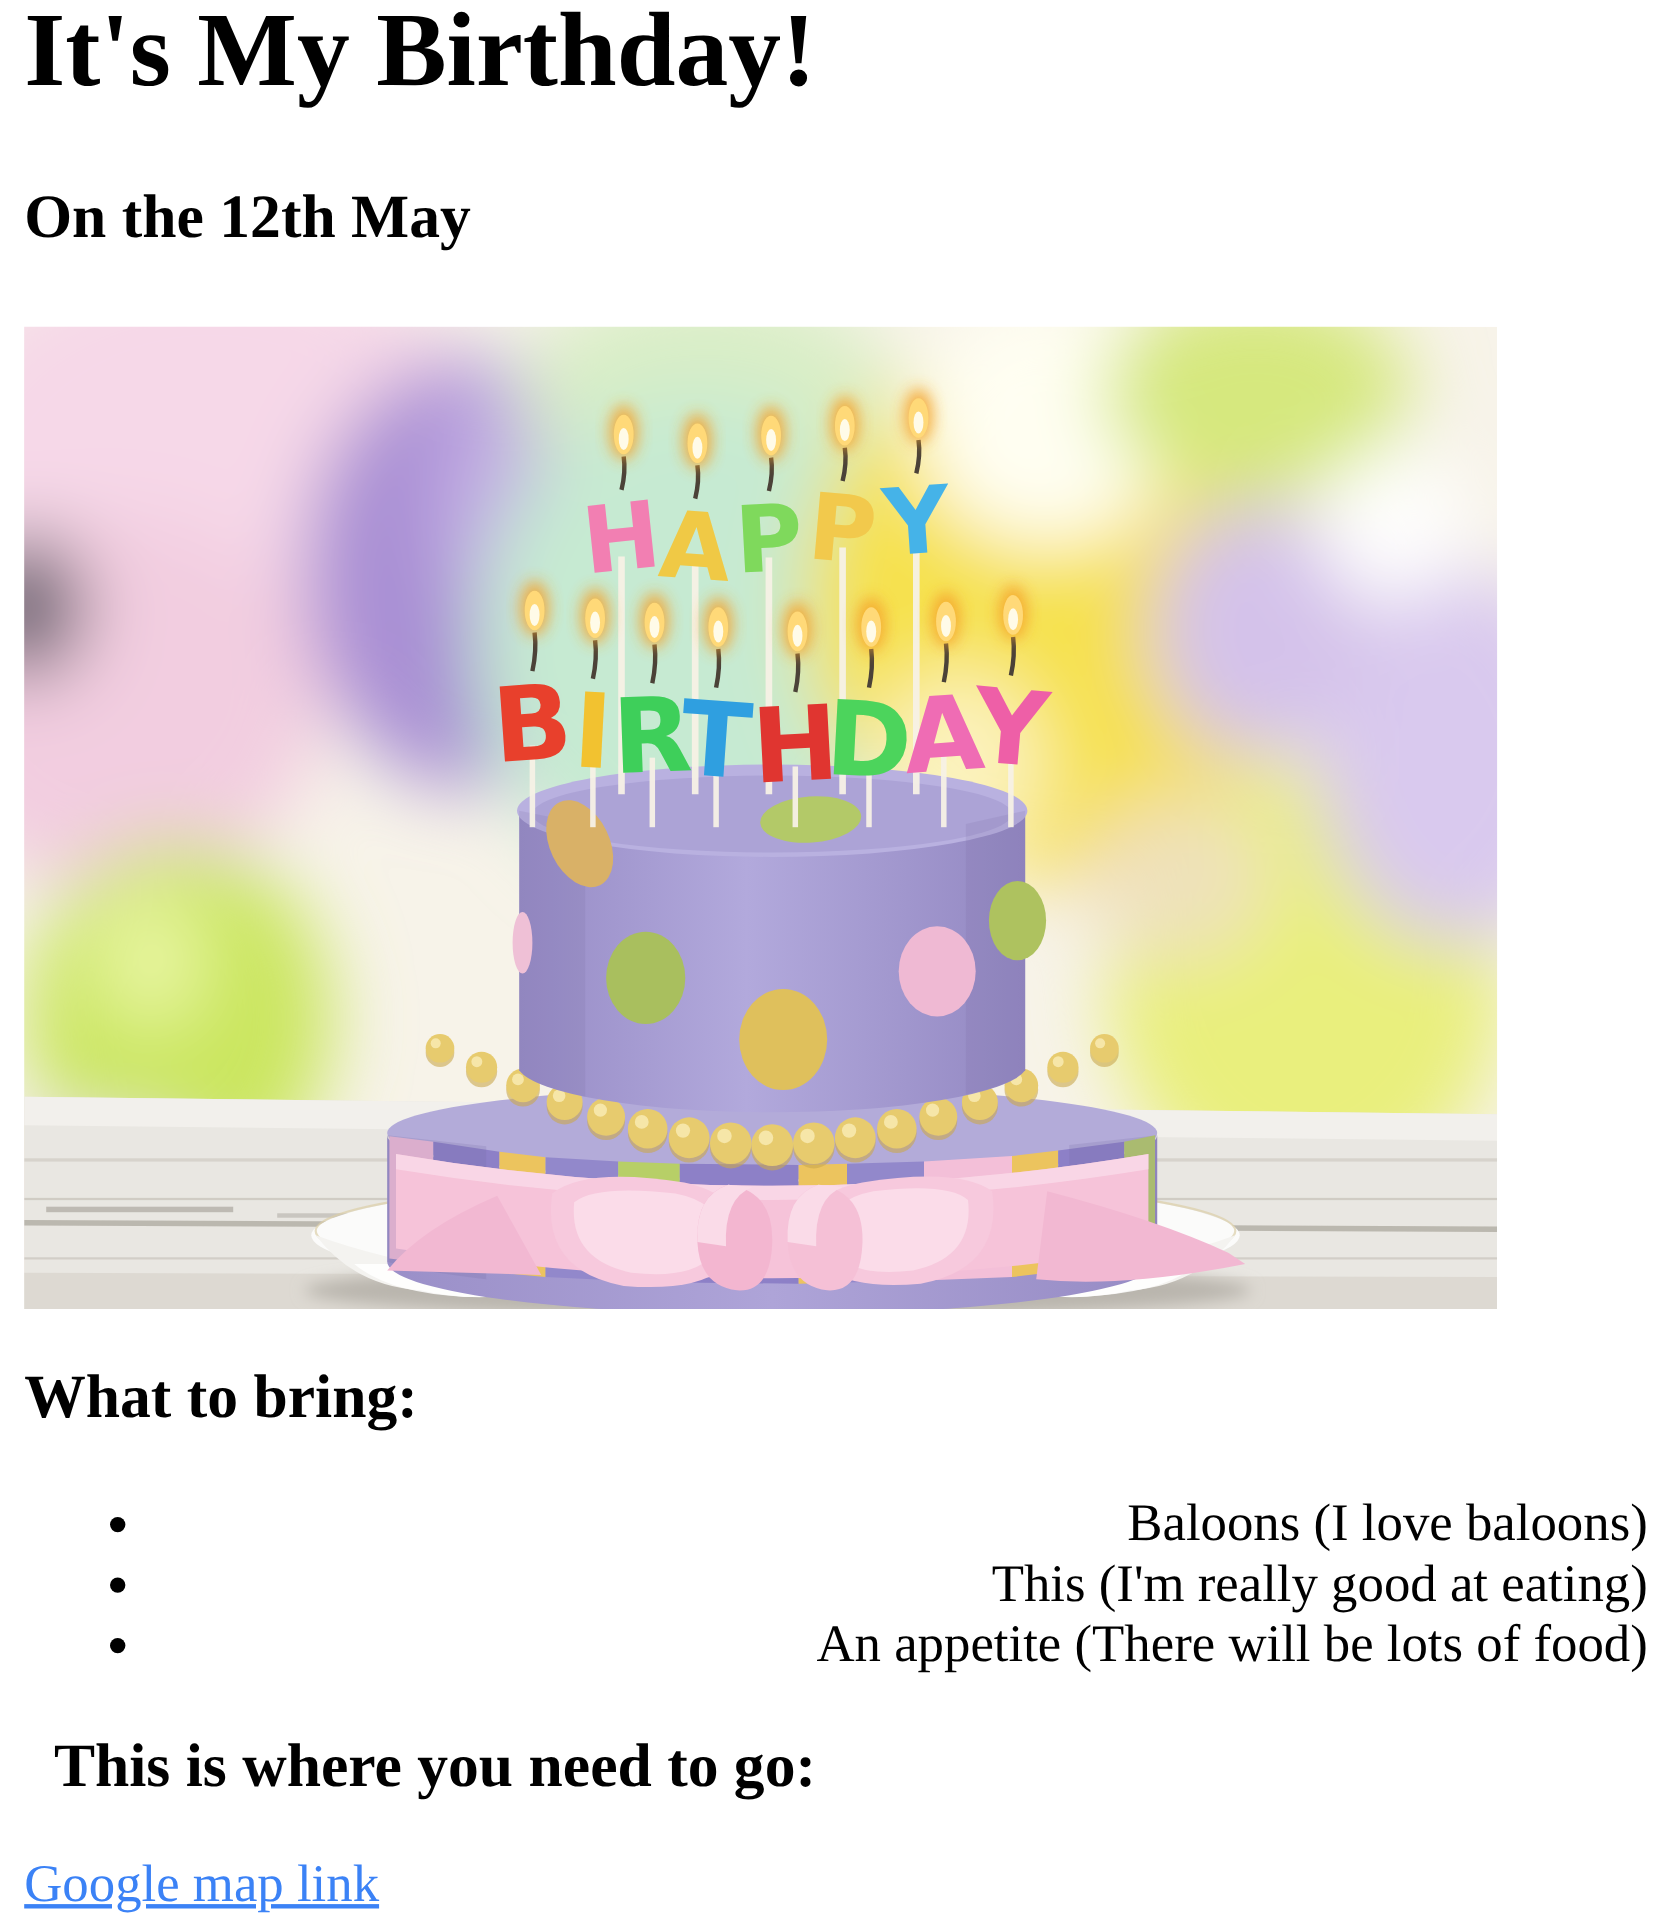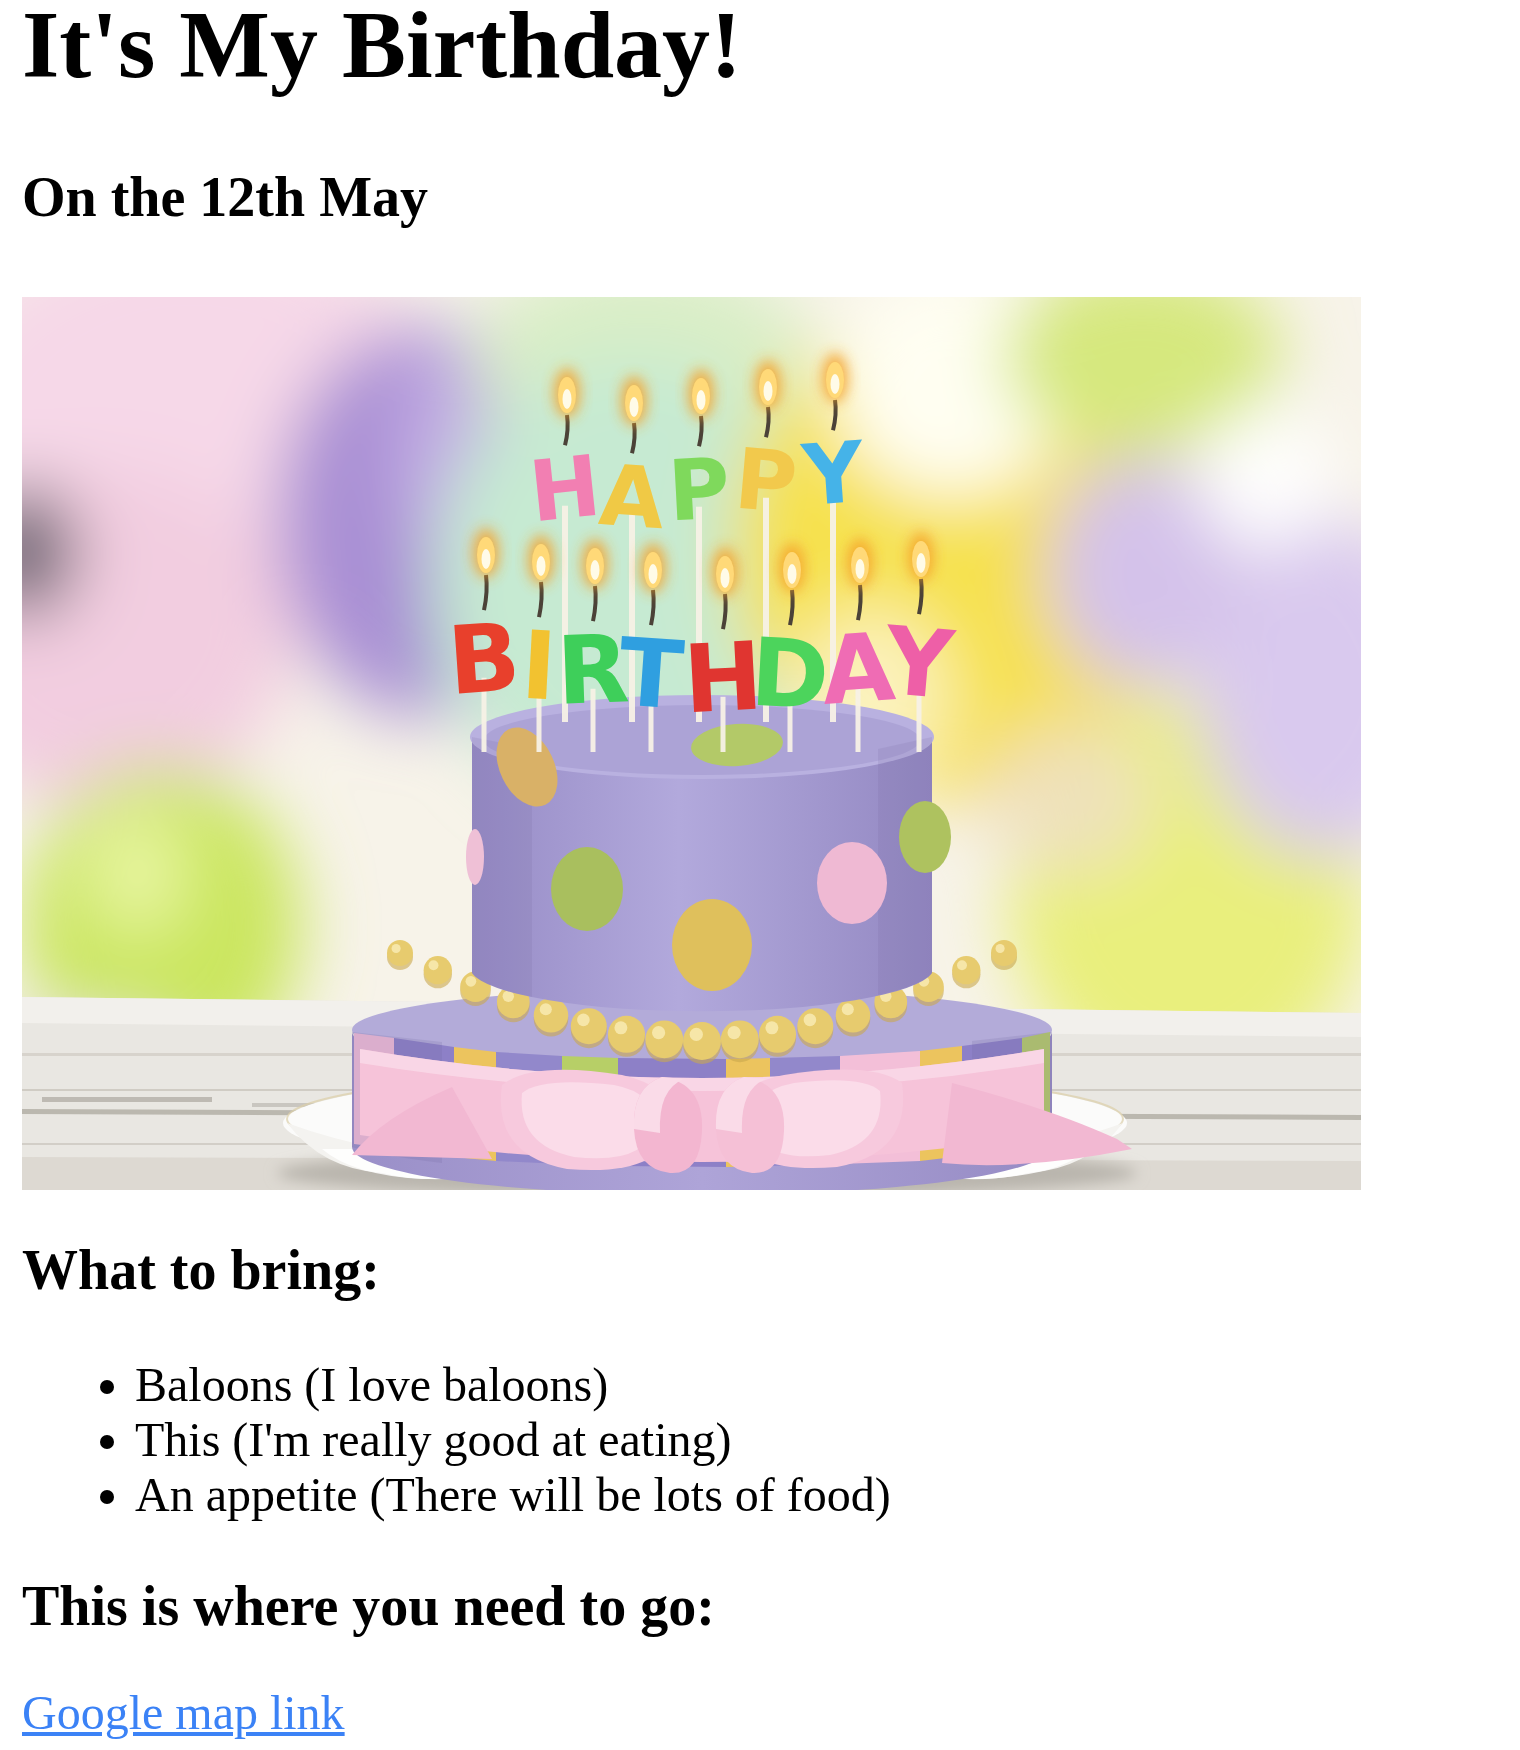--- a/index.html
+++ b/index.html
@@ -32,25 +32,26 @@
     height:893px;
     display:block;
   }
   figure.photo svg { display:block; width:1339px; height:893px; }
   h3.subhead {
     font-size:56px;
     line-height:65px;
     font-weight:bold;
     margin:48px 0 0 0;
   }
-  h3.where { margin-top:52px; }
+  h3.where { margin-top:52px;margin-left:27px; }
   ul.bring-list {
     margin:54px 0 0 0;
     padding:0 0 0 113px;
     list-style:disc outside;
+    text-align:right;
   }
   ul.bring-list li { line-height:55px; }
   p.maplink { margin:46px 0 0 0; line-height:55px; }
   p.maplink a { color:#0000ee; text-decoration:underline; cursor:pointer; }
 </style>
 </head>
 <body>
 
 <h1 class="title">It's My Birthday!</h1>
 

